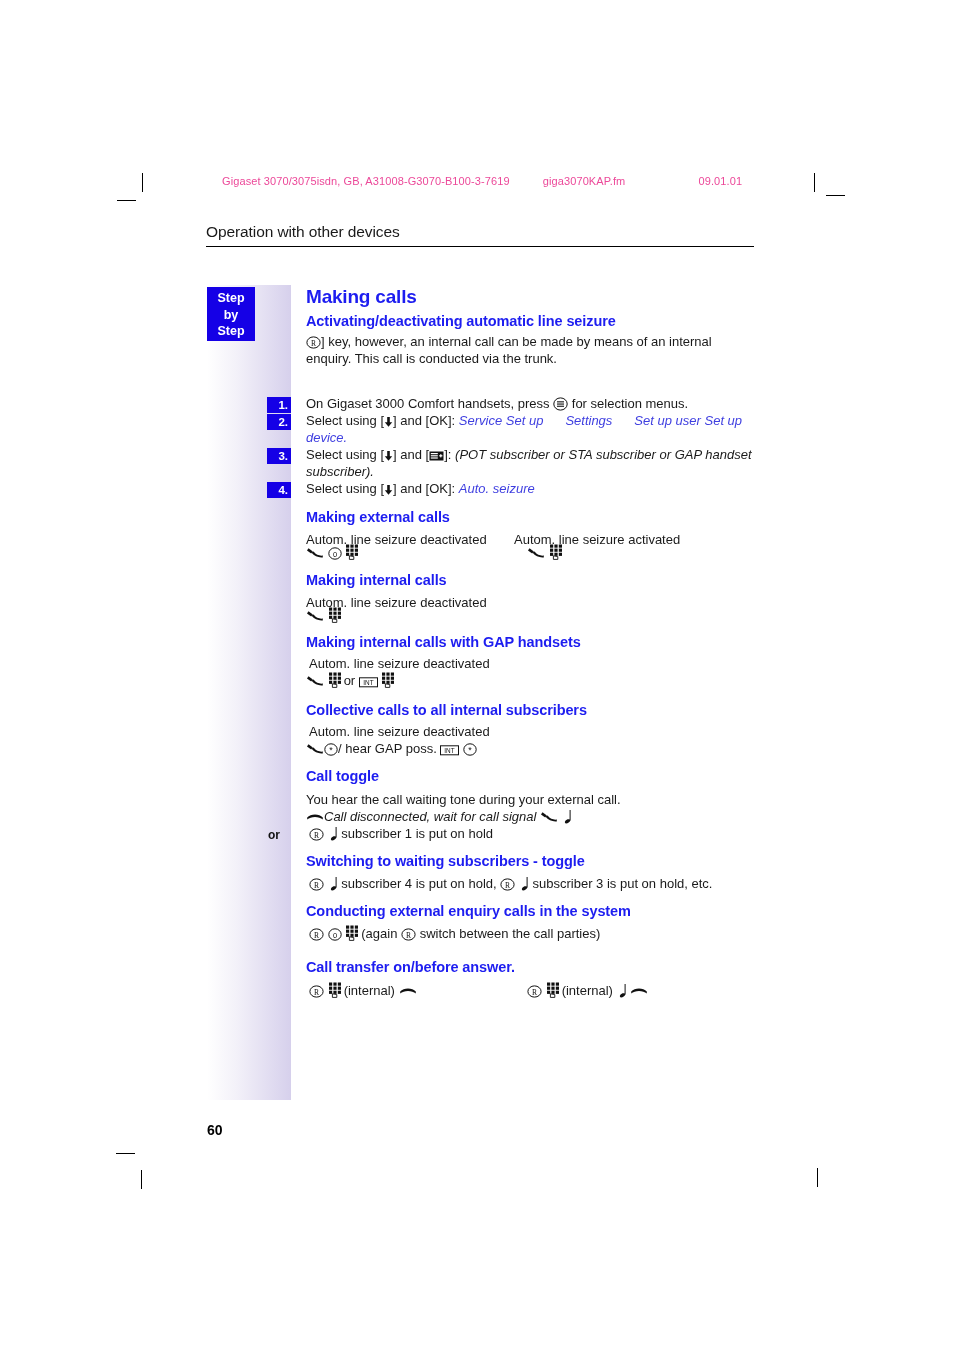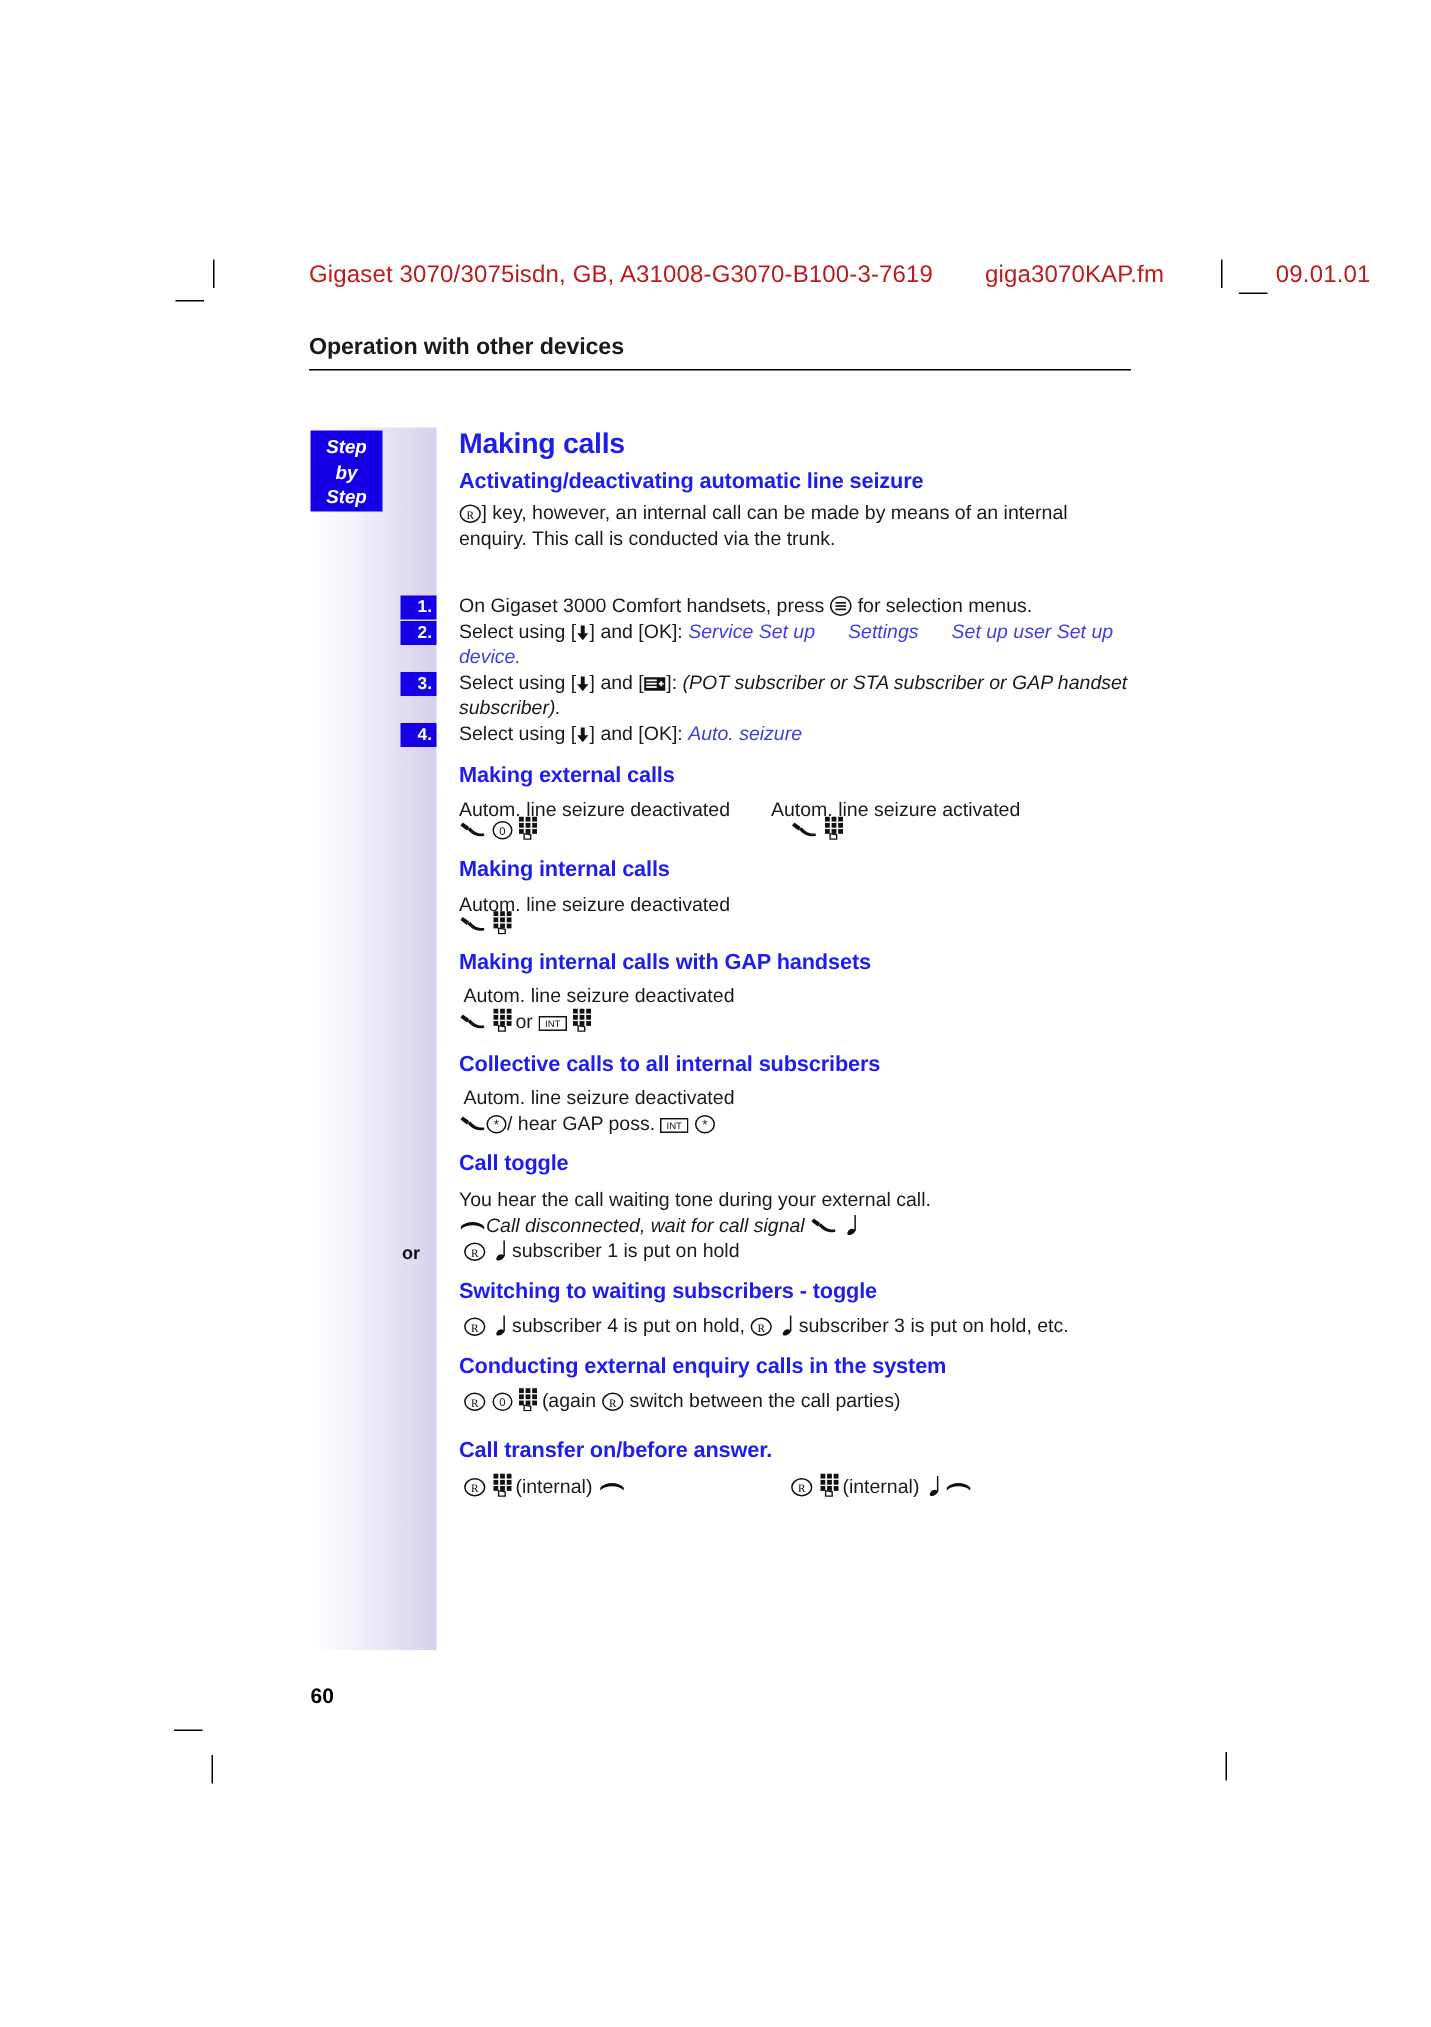--- a/index.html
+++ b/index.html
@@ -17,40 +17,40 @@
   }
 
   
   .crop { position: absolute; background: #000000; }
   .crop.v { width: 1px; height: 19px; }
   .crop.h { width: 19px; height: 1px; }
 
   
   .runhead {
     position: absolute;
-    left: 206px;
+    left: 222px;
     top: 175px;
     width: 560px;
-    font-size: 16px;
-    color: #b91c1c;
+    font-size: 11px;
+    color: #ec4899;
     letter-spacing: 0.1px;
     white-space: nowrap;
   }
   .runhead .doc-id { display: inline-block; }
   .runhead .file { display: inline-block; margin-left: 30px; }
   .runhead .date { display: inline-block; margin-left: 70px; }
 
   
   .chapter-title {
     position: absolute;
     left: 206px;
     top: 223px;
     font-size: 15.5px;
     color: #1a1a1a;
-    font-weight: 700;
+    font-weight: 400;
     letter-spacing: -0.1px;
   }
   .chapter-rule {
     position: absolute;
     left: 206px;
     top: 246px;
     width: 548px;
     height: 1.4px;
     background: #000000;
   }
@@ -71,21 +71,20 @@
     width: 48px;
     height: 54px;
     background: #1500e6;
     color: #ffffff;
     font-size: 12.5px;
     font-weight: bold;
     line-height: 16.5px;
     text-align: center;
     padding-top: 3px;
     box-sizing: border-box;
-    font-style: italic;
   }
   .sbs-badge span { display: block; }
 
   
   .stepnum {
     position: absolute;
     left: 267px;
     width: 24px;
     height: 16px;
     background: #1500e6;

